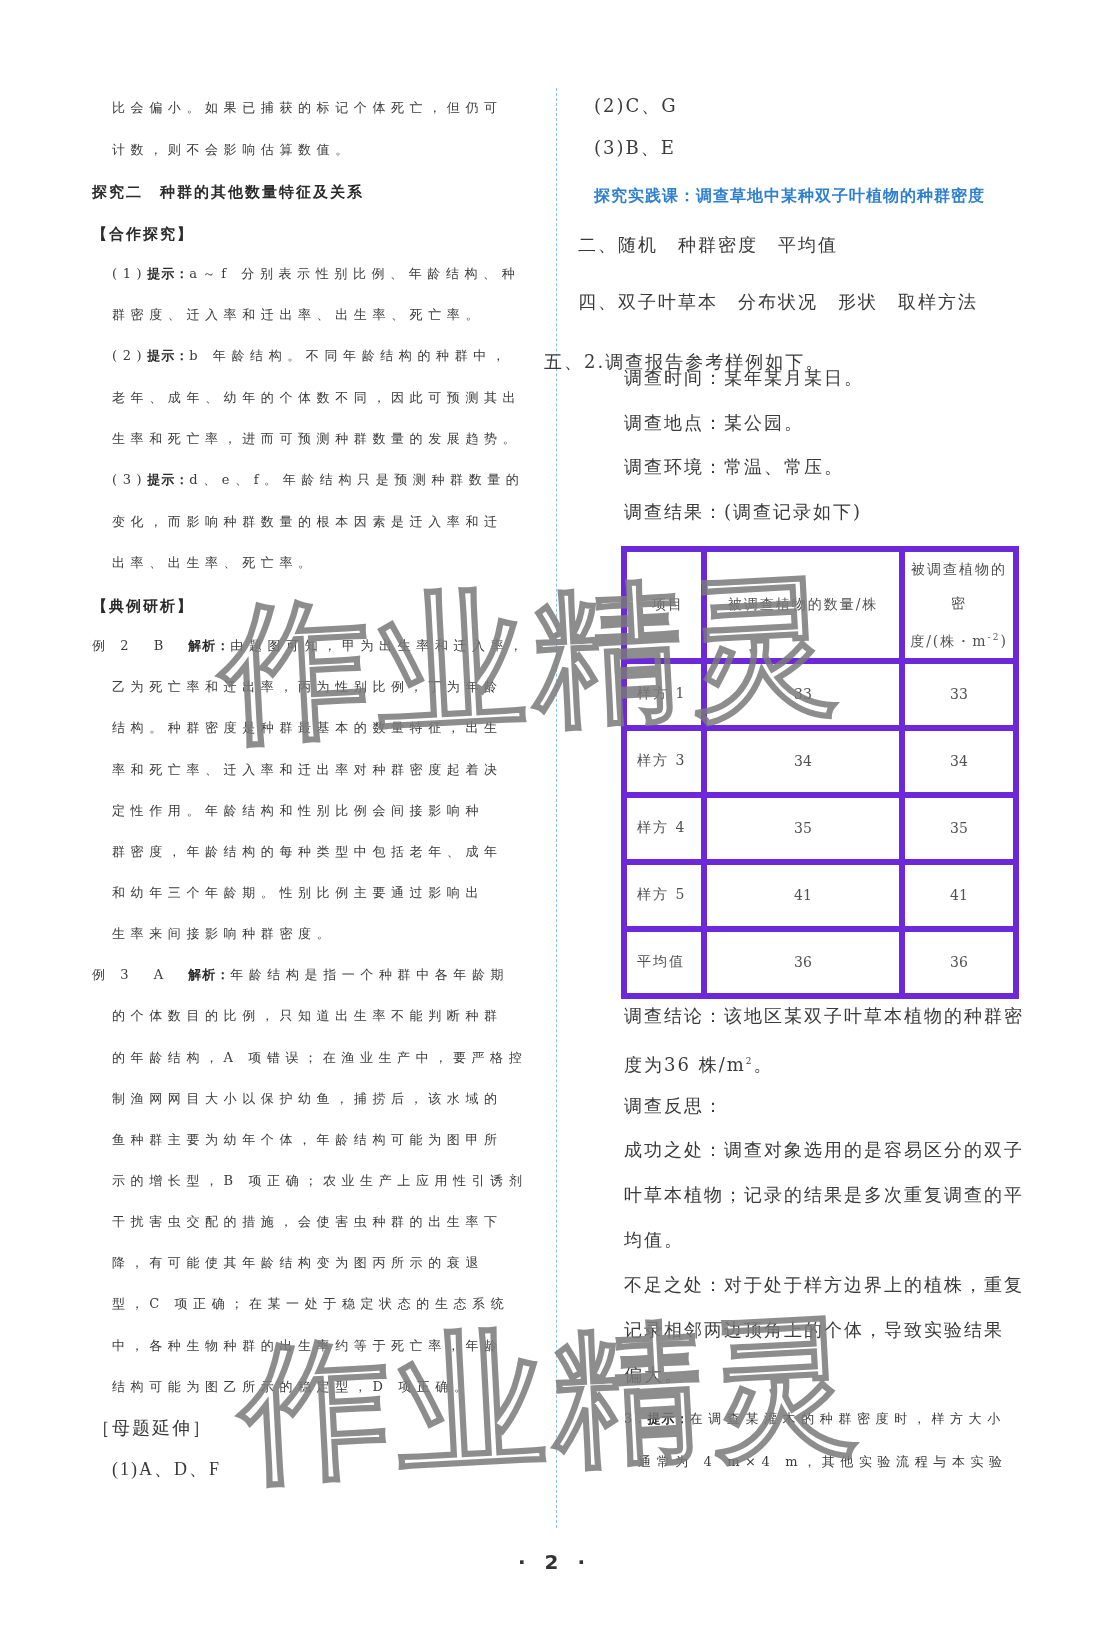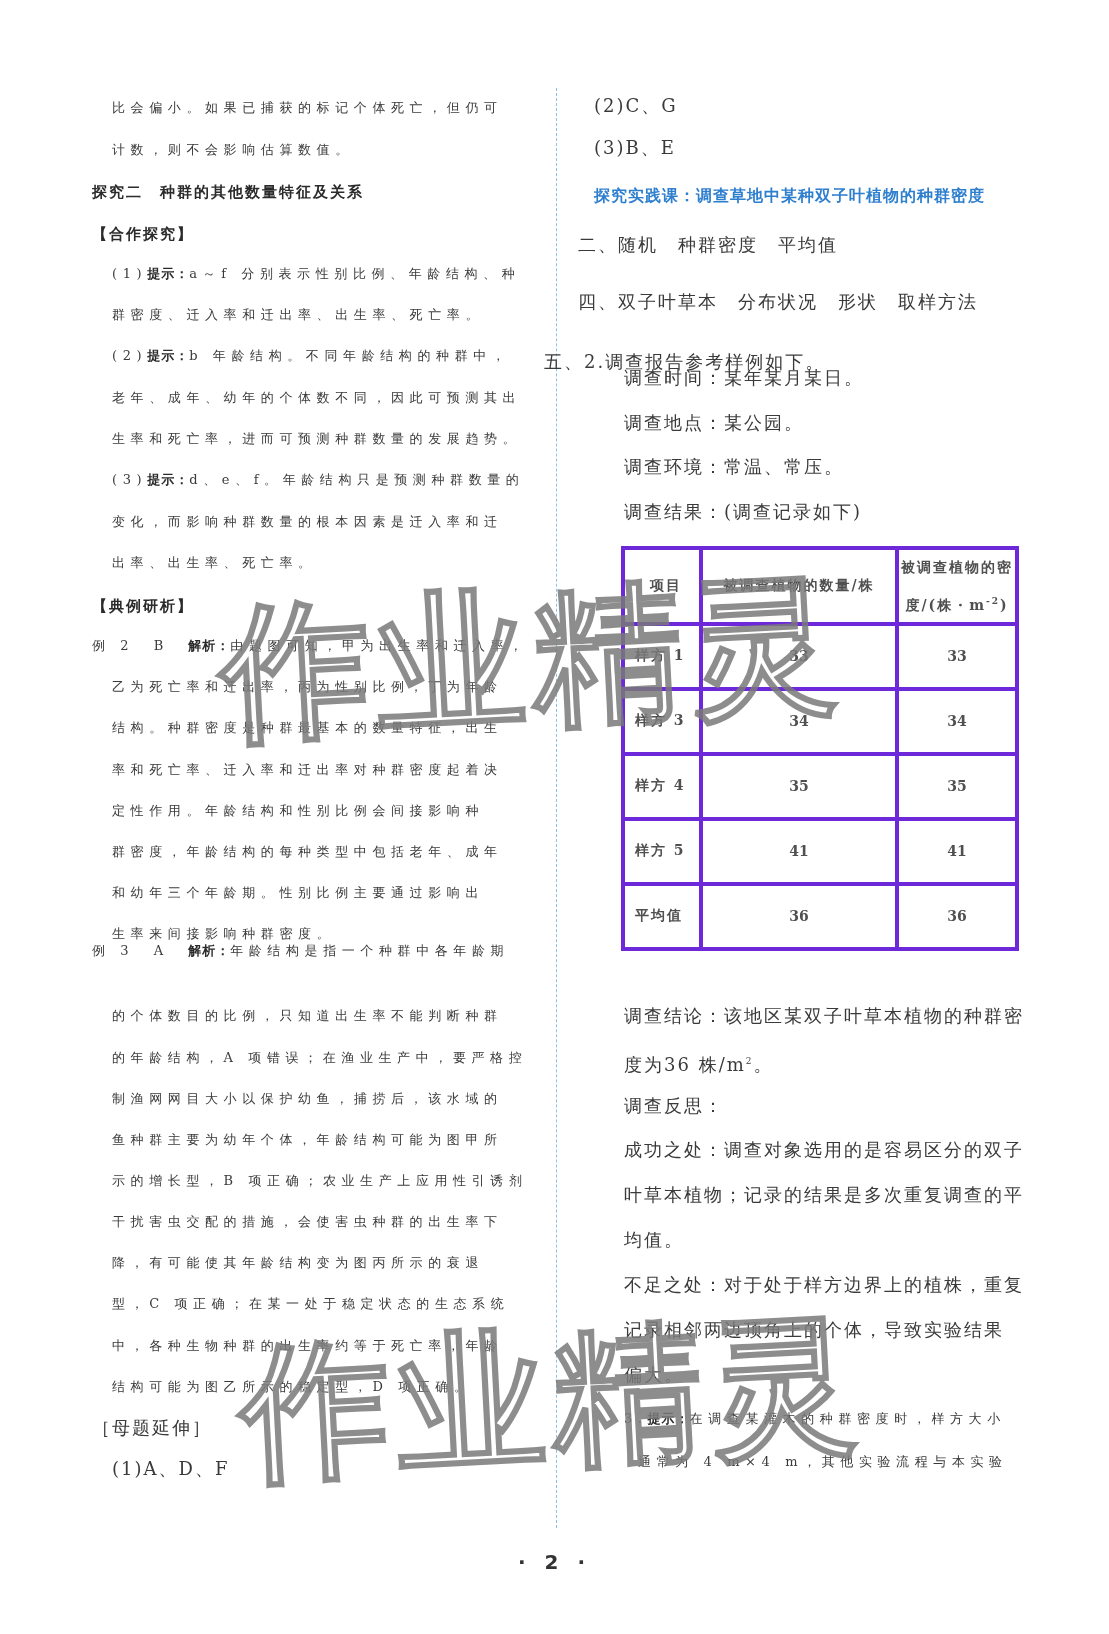--- a/index.html
+++ b/index.html
@@ -15,21 +15,21 @@
     .h2 { font-family: "DejaVu Sans", "Liberation Sans", sans-serif; font-weight: bold; font-size: 15px; letter-spacing: 2px; color: #2b2b2b; }
     .blue-title { font-family: "DejaVu Serif", "Liberation Serif", serif; font-weight: bold; font-size: 16px; letter-spacing: 1px; color: #2f7fcf; }
     .plain { letter-spacing: 2px; font-size: 18px; color: #3a3a3a; }
     .kw { font-family: "DejaVu Sans", "Liberation Sans", sans-serif; font-weight: bold; letter-spacing: 1px; color: #2a2a2a; }
 
     table.rec {
       position: absolute; left: 621px; top: 546px; width: 398px; border-collapse: collapse;
       border: 2px solid #4b8ad6; font-size: 14px; color: #505050;
     }
     table.rec td, table.rec th {
-      border: 4px solid #6d28d9; text-align: center; font-weight: bold; padding: 0;
+      border: 6px solid #6d28d9; text-align: center; font-weight: normal; padding: 0;
     }
     table.rec th { height: 66px; font-size: 14px; letter-spacing: 2px; }
     table.rec td { height: 61px; margin-left: 31px; }
     table.rec td.rowlbl { text-align: left; padding-left: 10px; letter-spacing: 2px; }
     .hdr3 { line-height: 34px; }
     sup { font-size: 9px; }
 
     .page-num {
       position: absolute; left: 0; width: 1109px; top: 1550px; text-align: center;
       font-family: "DejaVu Sans", "Liberation Sans", sans-serif; font-size: 20px; font-weight: bold; color: #333;
@@ -76,36 +76,36 @@
     <span>例 2</span>&nbsp;&nbsp;<span>B</span>&nbsp;&nbsp;<span class="kw">解析：</span><span>由题图可知，甲为出生率和迁入率，</span>
   </div>
   <div class="line" style="left:112px; top:675px;">乙为死亡率和迁出率，丙为性别比例，丁为年龄</div>
   <div class="line" style="left:112px; top:716px;">结构。种群密度是种群最基本的数量特征，出生</div>
   <div class="line" style="left:112px; top:758px;">率和死亡率、迁入率和迁出率对种群密度起着决</div>
   <div class="line" style="left:112px; top:799px;">定性作用。年龄结构和性别比例会间接影响种</div>
   <div class="line" style="left:112px; top:840px;">群密度，年龄结构的每种类型中包括老年、成年</div>
   <div class="line" style="left:112px; top:881px;">和幼年三个年龄期。性别比例主要通过影响出</div>
   <div class="line" style="left:112px; top:922px;">生率来间接影响种群密度。</div>
 
-  <div class="line" style="left:92px; top:939px;text-align:right;">
+  <div class="line" style="left:92px; top:963px;text-align:right;">
     <span>例 3</span>&nbsp;&nbsp;<span>A</span>&nbsp;&nbsp;<span class="kw">解析：</span><span>年龄结构是指一个种群中各年龄期</span>
   </div>
   <div class="line" style="left:112px; top:1004px;">的个体数目的比例，只知道出生率不能判断种群</div>
   <div class="line" style="left:112px; top:1046px;">的年龄结构，A 项错误；在渔业生产中，要严格控</div>
   <div class="line" style="left:112px; top:1087px;">制渔网网目大小以保护幼鱼，捕捞后，该水域的</div>
   <div class="line" style="left:112px; top:1128px;">鱼种群主要为幼年个体，年龄结构可能为图甲所</div>
   <div class="line" style="left:112px; top:1169px;">示的增长型，B 项正确；农业生产上应用性引诱剂</div>
   <div class="line" style="left:112px; top:1210px;">干扰害虫交配的措施，会使害虫种群的出生率下</div>
   <div class="line" style="left:112px; top:1251px;">降，有可能使其年龄结构变为图丙所示的衰退</div>
   <div class="line" style="left:112px; top:1292px;">型，C 项正确；在某一处于稳定状态的生态系统</div>
   <div class="line" style="left:112px; top:1334px;">中，各种生物种群的出生率约等于死亡率，年龄</div>
   <div class="line" style="left:112px; top:1375px;">结构可能为图乙所示的稳定型，D 项正确。</div>
 
   <div class="line plain" style="left:92px; top:1416px;">［母题延伸］</div>
-  <div class="line plain" style="left:112px; top:1457px;">(1)A、D、F</div>
+  <div class="line plain" style="left:112px; top:1457px;font-family:Liberation Serif, serif;">(1)A、D、F</div>
 </div>
 
 <div>
   <div class="line plain" style="left:594px; top:94px;">(2)C、G</div>
   <div class="line plain" style="left:594px; top:136px;">(3)B、E</div>
 
   <div class="line blue-title" style="left:578px; top:184px;margin-left:16px;">探究实践课：调查草地中某种双子叶植物的种群密度</div>
 
   <div class="line plain" style="left:578px; top:233px;">二、随机　种群密度　平均值</div>
   <div class="line plain" style="left:578px; top:290px;">四、双子叶草本　分布状况　形状　取样方法</div>

